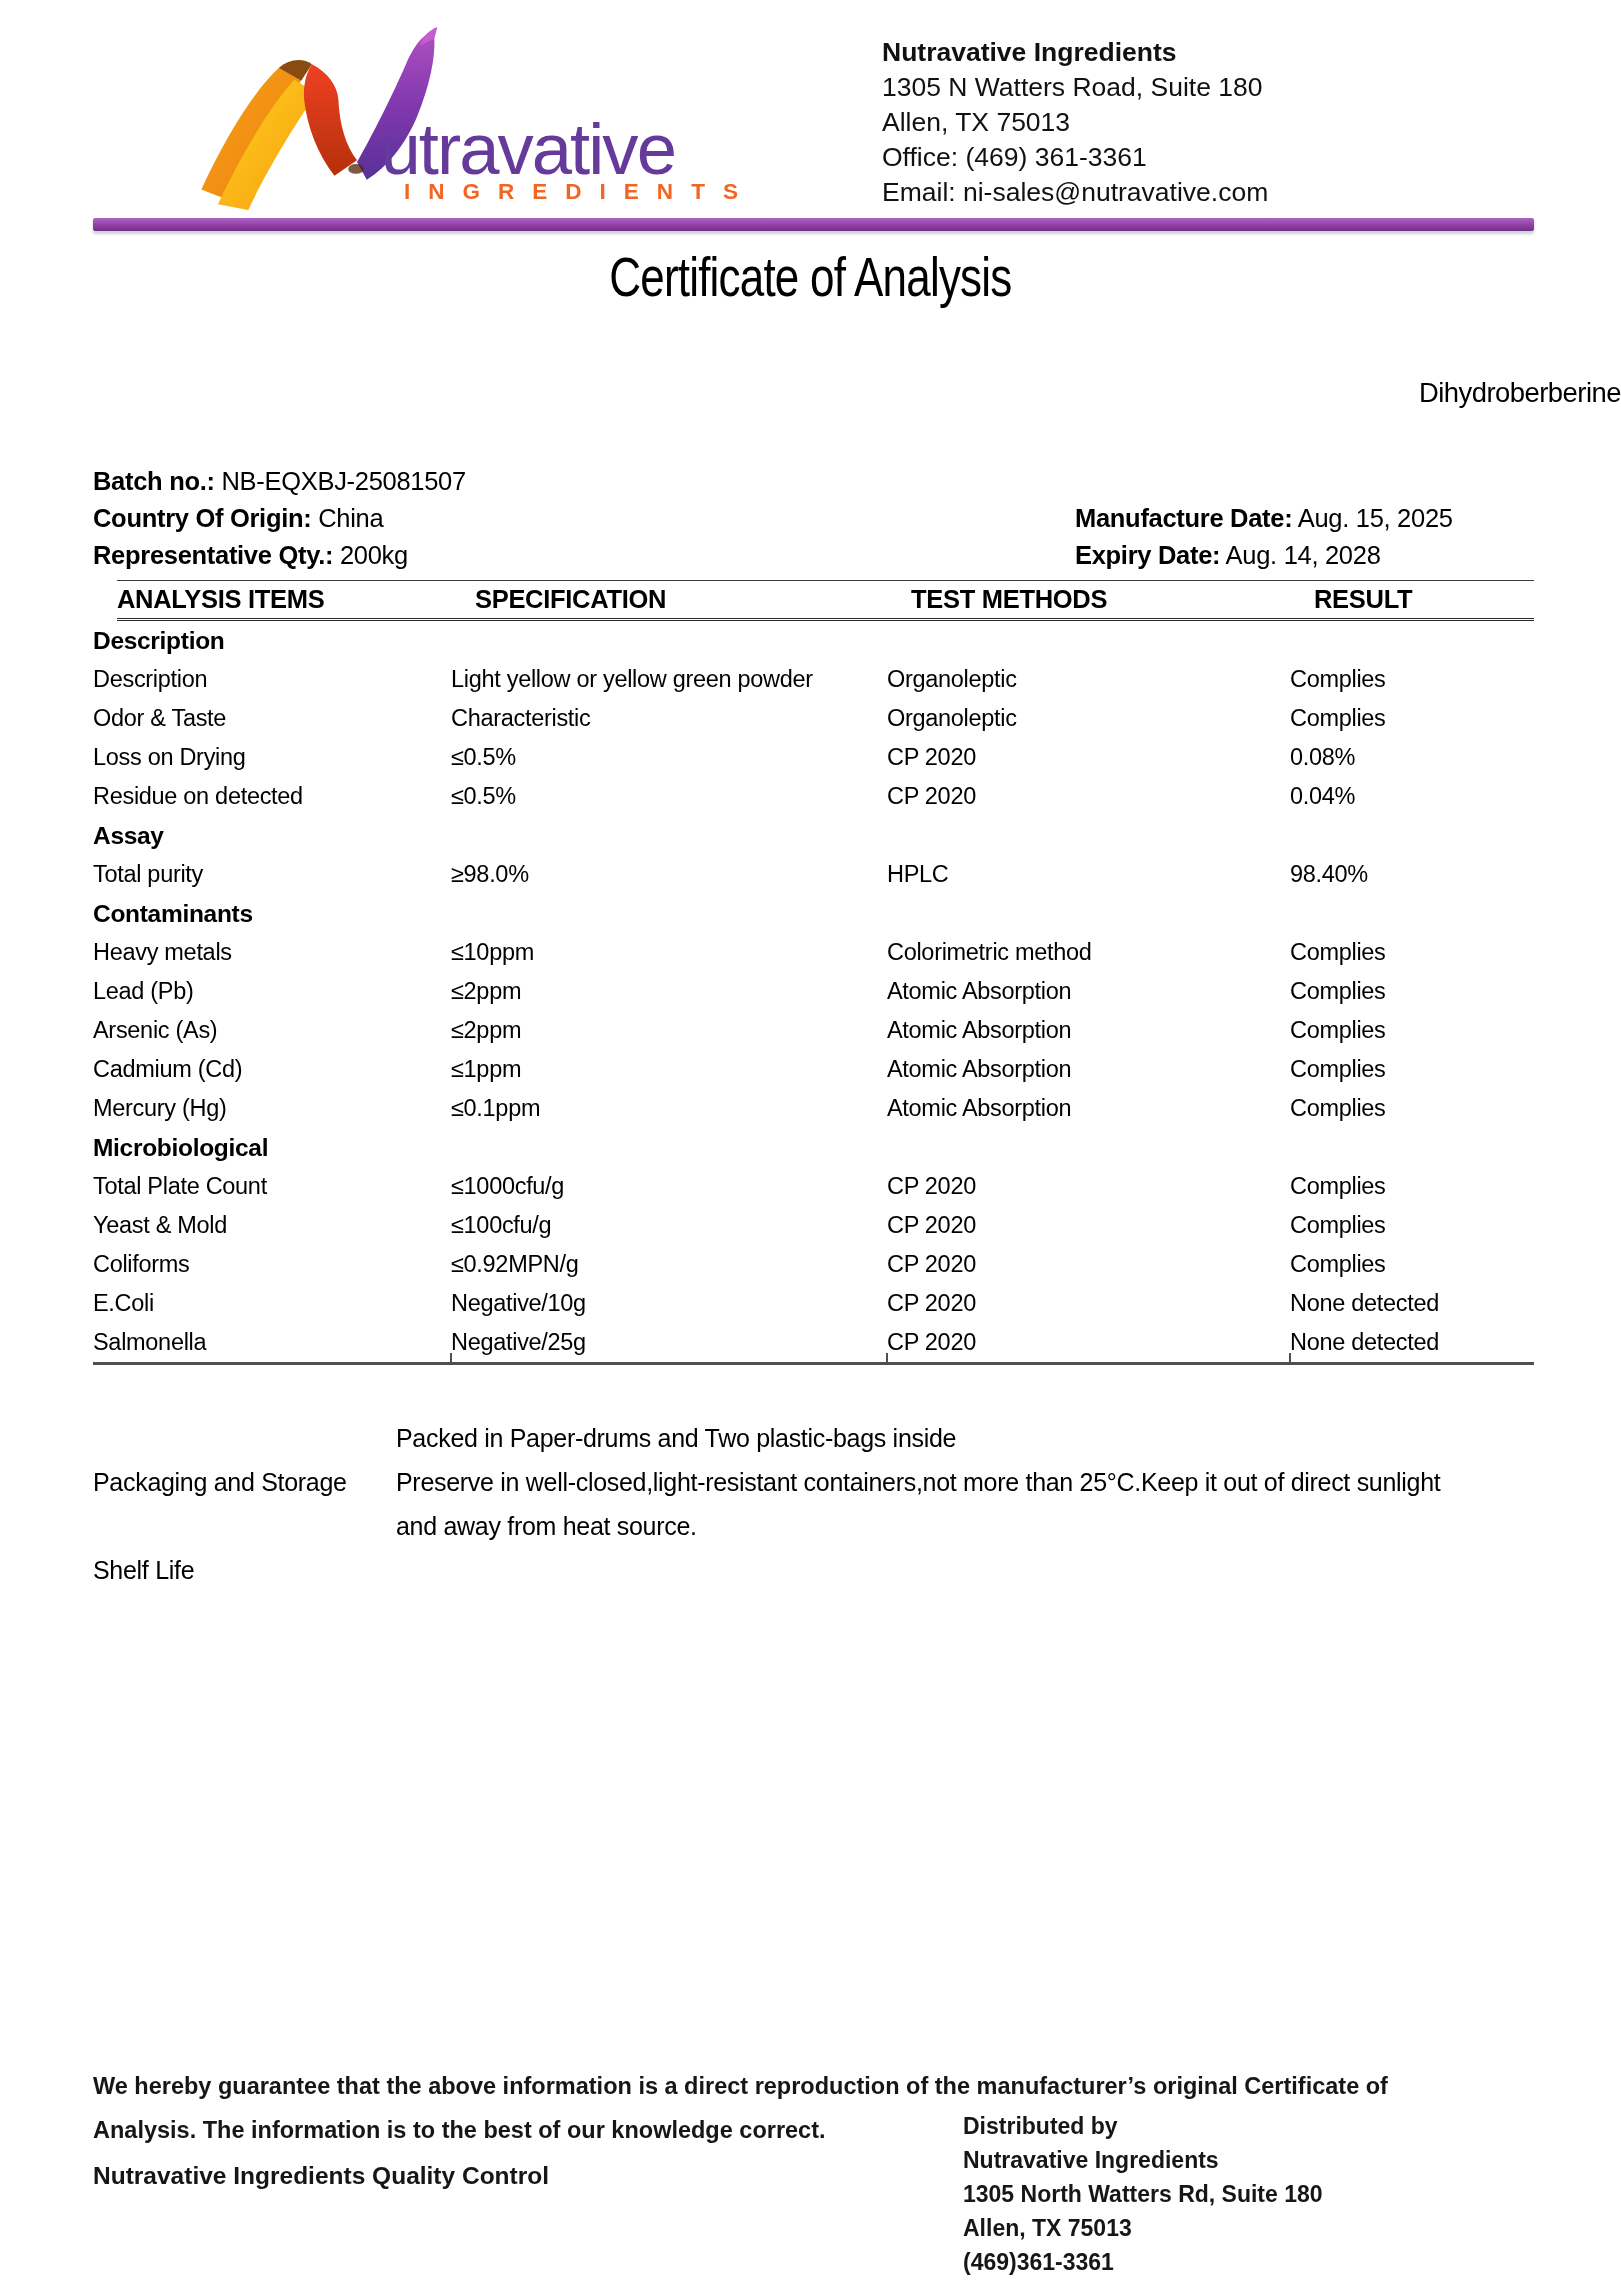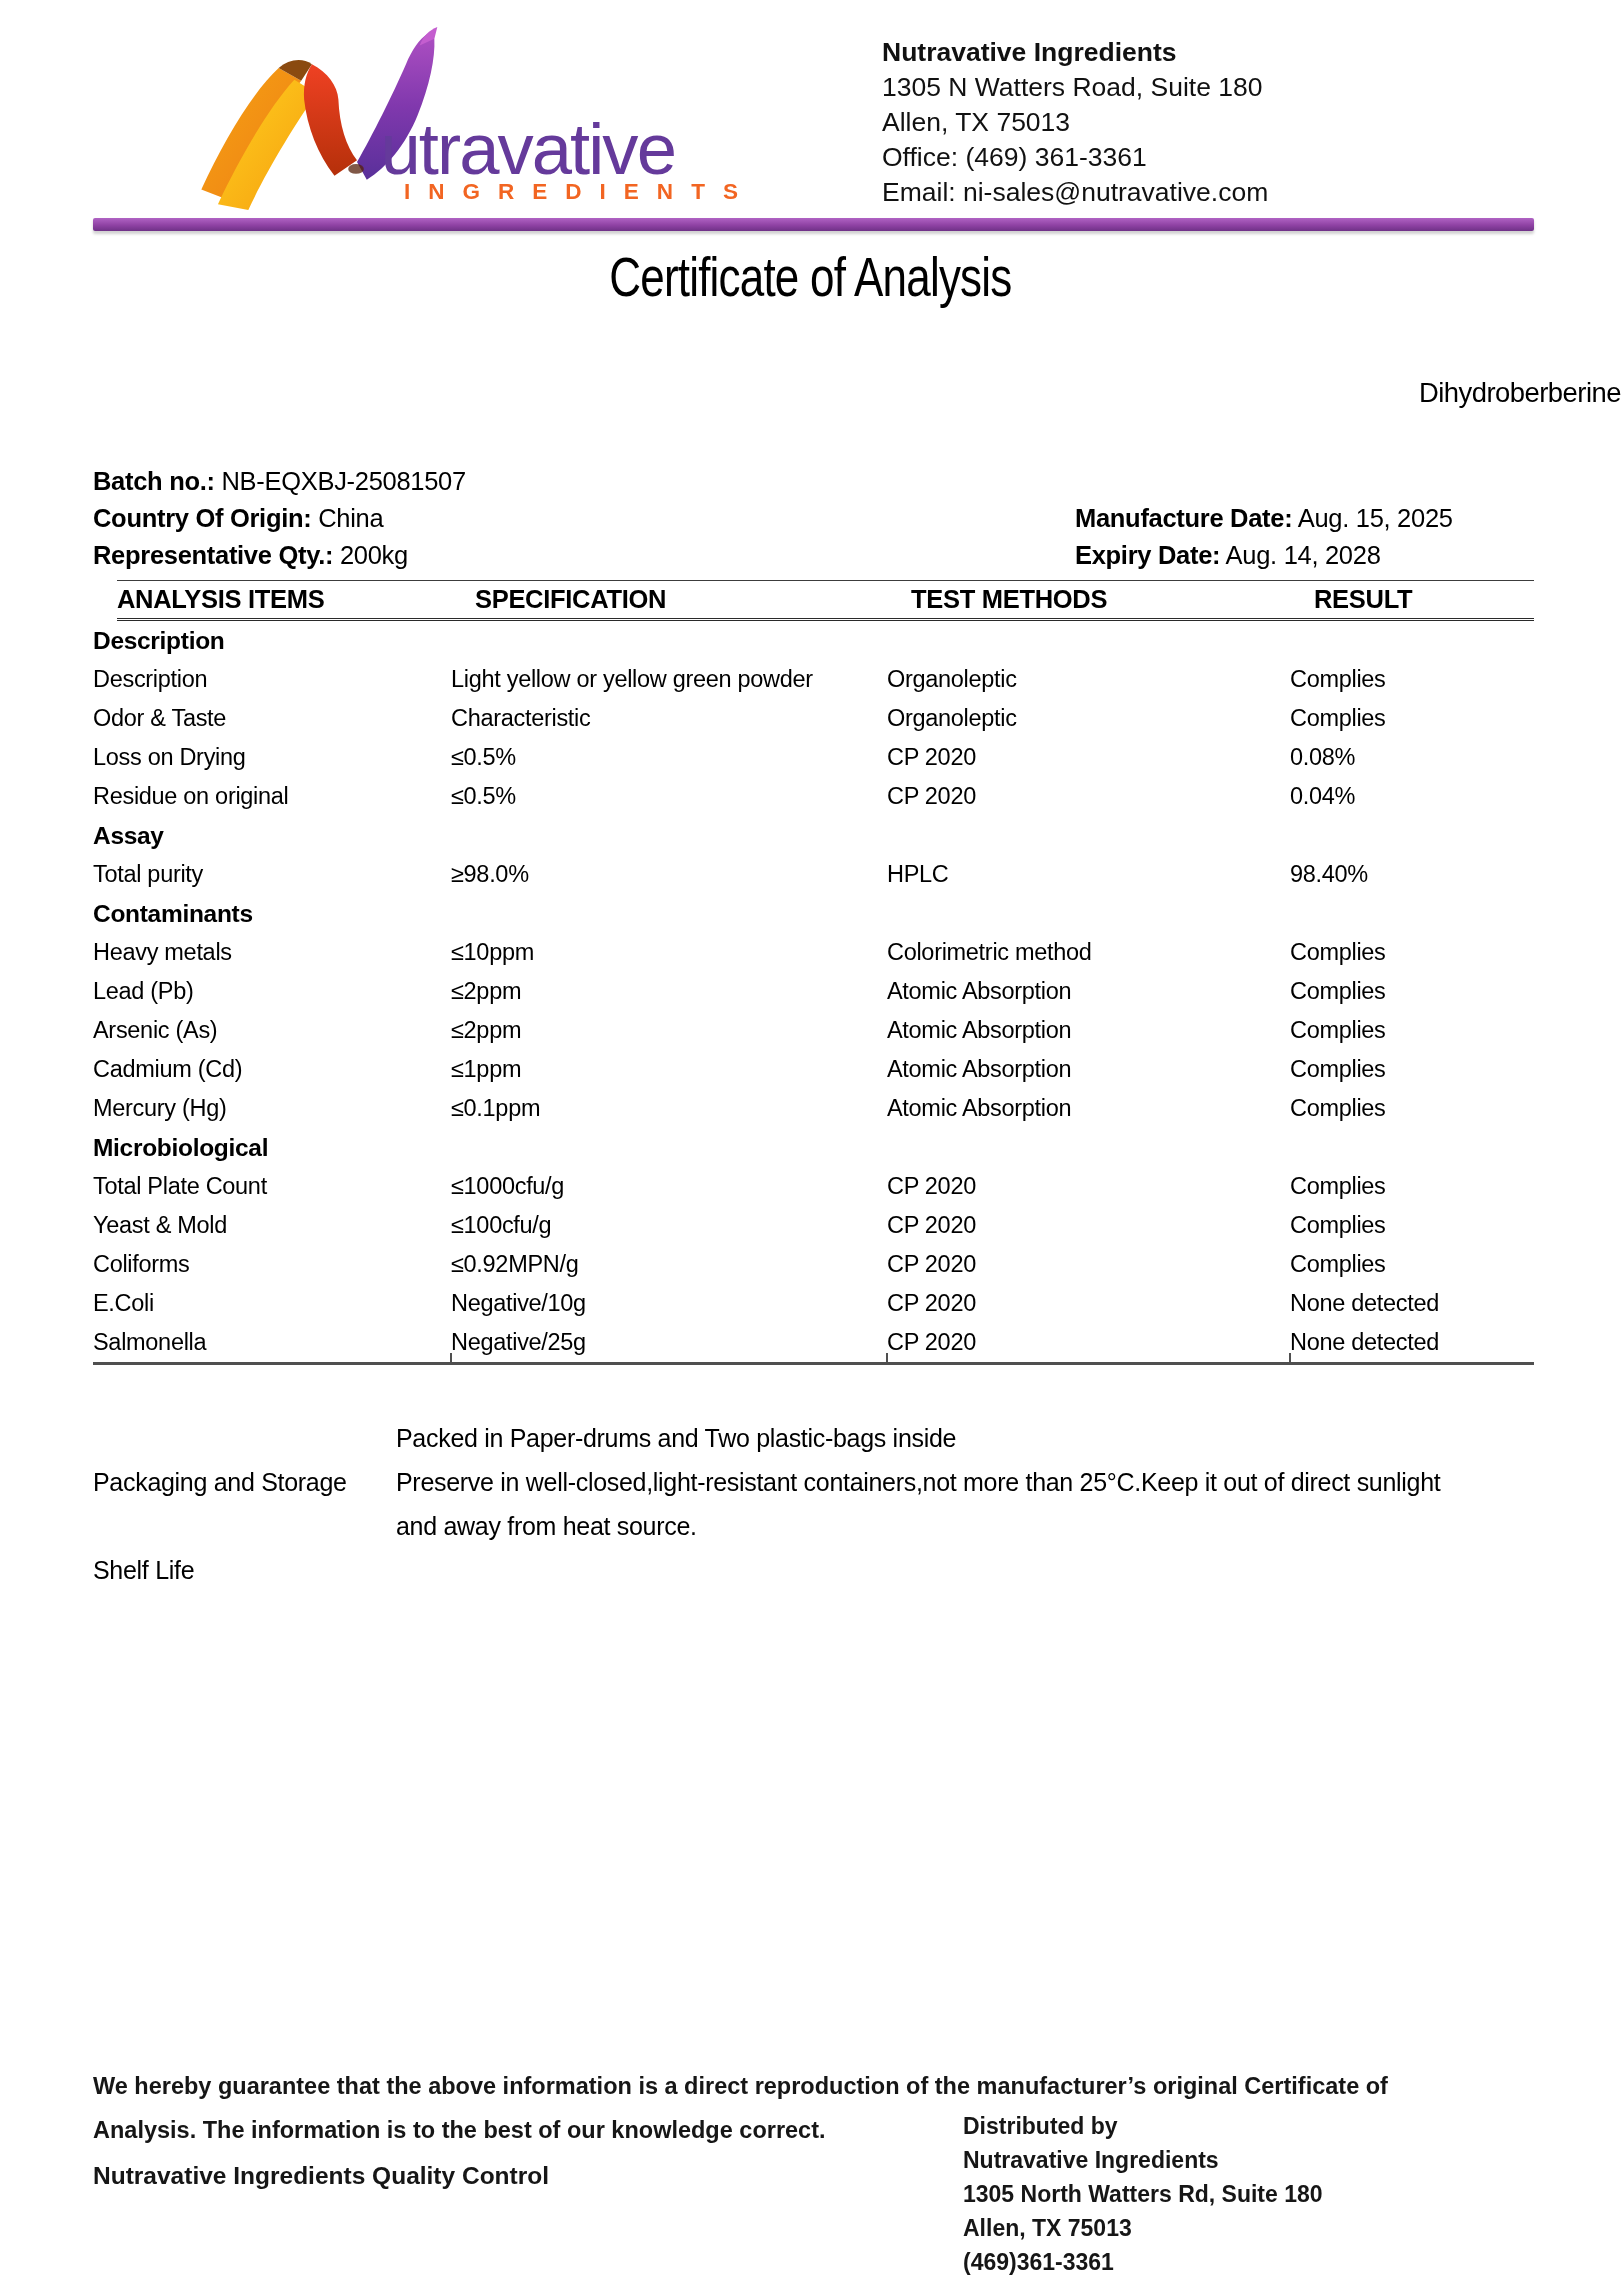--- a/index.html
+++ b/index.html
@@ -145,21 +145,21 @@
           <div class="cell cell-method">Organoleptic</div>
           <div class="cell cell-result">Complies</div>
         </div>
         <div class="t-row">
           <div class="cell cell-item">Loss on Drying</div>
           <div class="cell cell-spec">≤0.5%</div>
           <div class="cell cell-method">CP 2020</div>
           <div class="cell cell-result">0.08%</div>
         </div>
         <div class="t-row">
-          <div class="cell cell-item">Residue on original</div>
+          <div class="cell cell-item">Residue on detected</div>
           <div class="cell cell-spec">≤0.5%</div>
           <div class="cell cell-method">CP 2020</div>
           <div class="cell cell-result">0.04%</div>
         </div>
         <div class="t-row section">
           <div class="cell cell-item">Assay</div>
           <div class="cell cell-spec"></div>
           <div class="cell cell-method"></div>
           <div class="cell cell-result"></div>
         </div>

